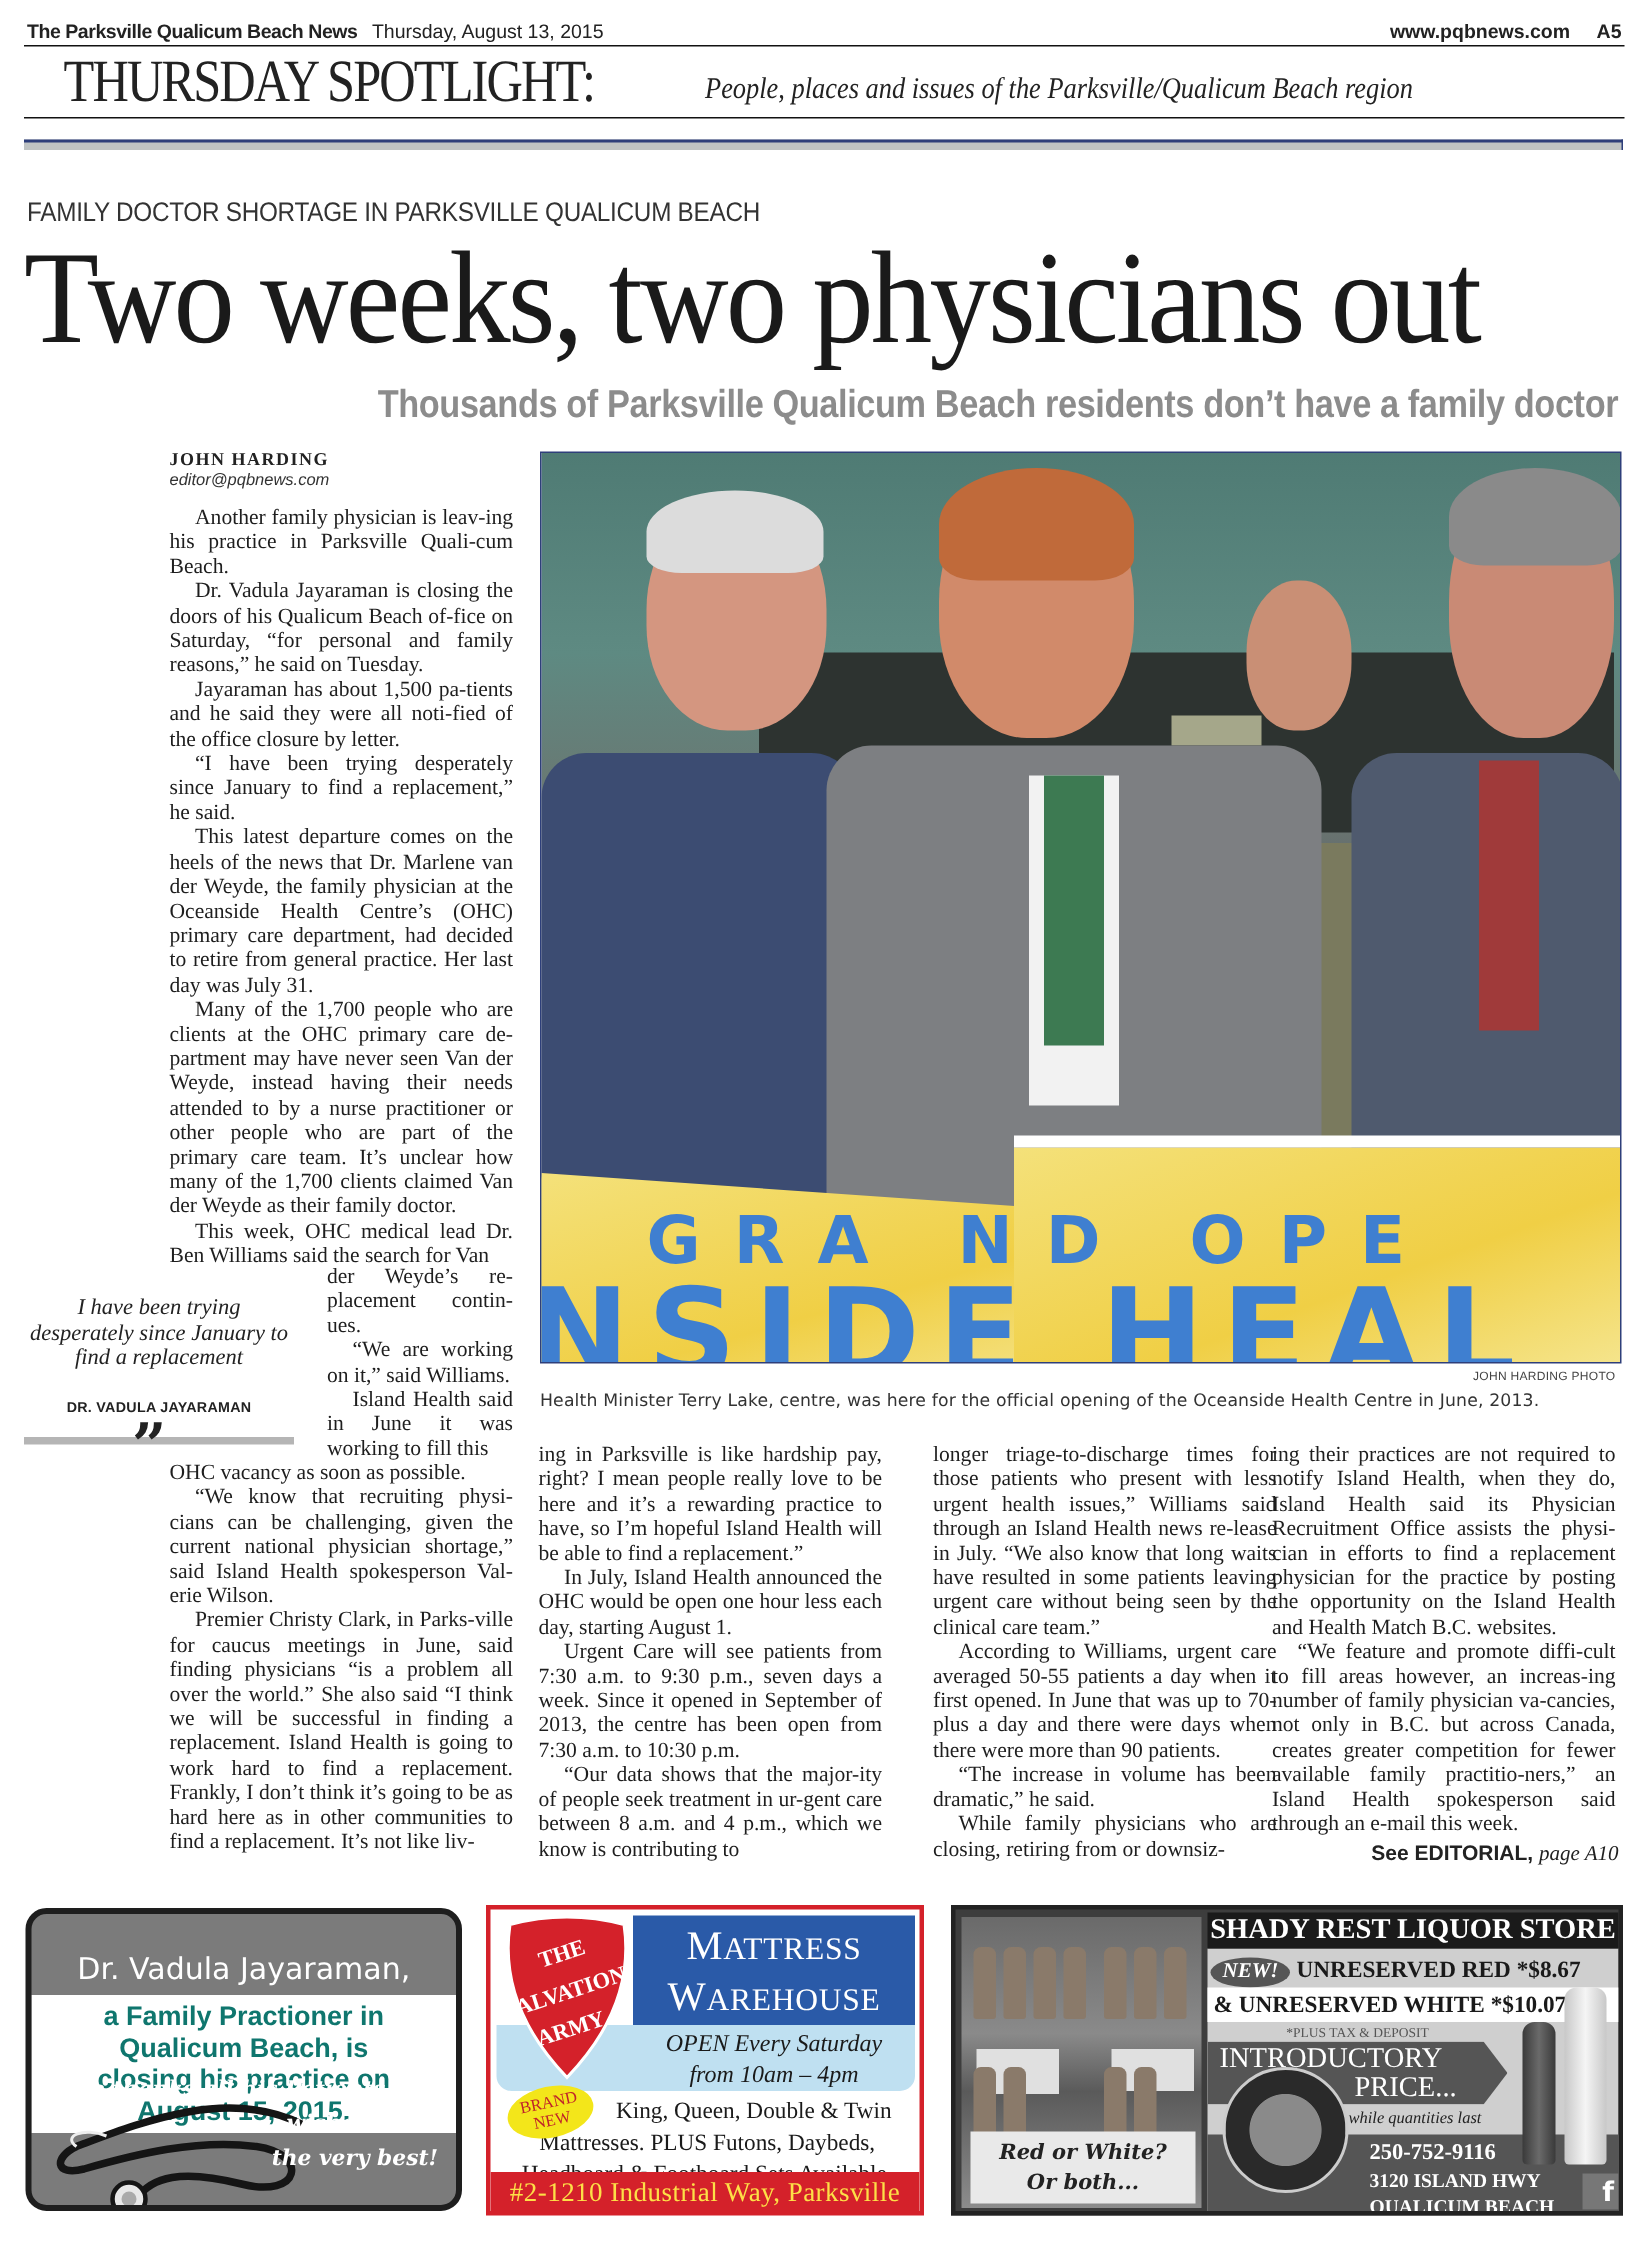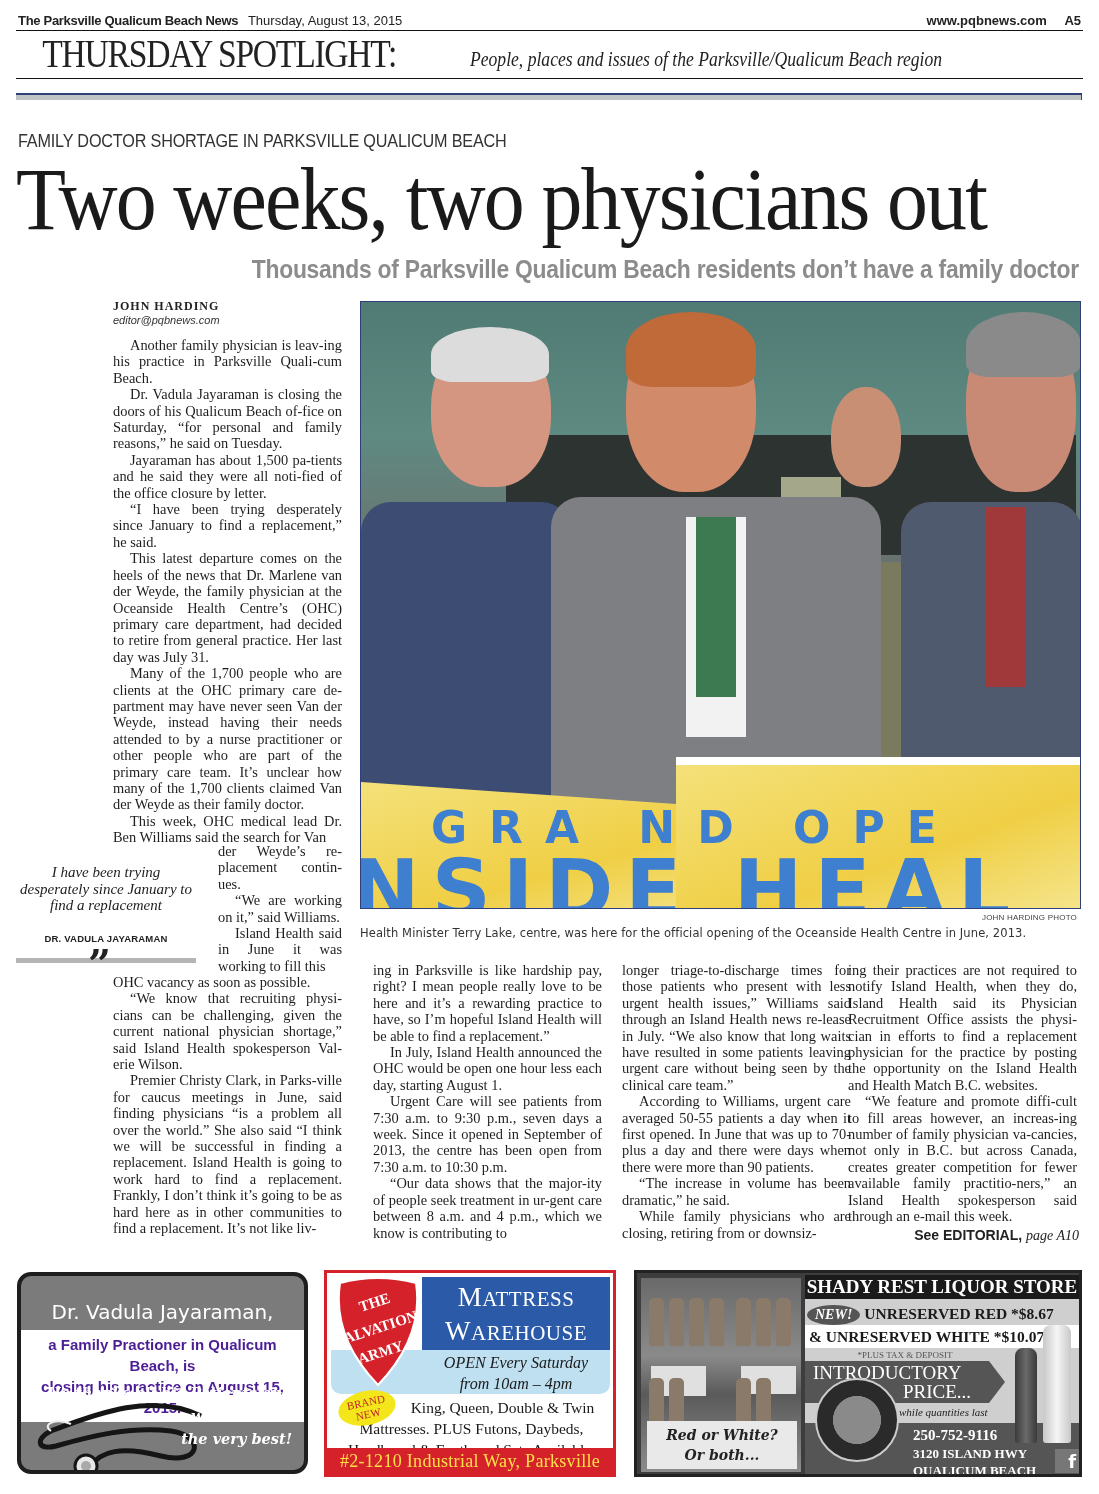--- a/index.html
+++ b/index.html
@@ -30,21 +30,21 @@
   .byline { position: absolute; left: 113px; top: 299px; font-family: "Liberation Serif", serif; font-weight: bold; font-size: 12px; letter-spacing: 1px; }
   .email { position: absolute; left: 113px; top: 314px; font-family: "Liberation Sans", sans-serif; font-style: italic; font-size: 11px; color: #333; }
 
   
   .col { position: absolute; font-family: "Liberation Serif", serif; font-size: 14.4px; line-height: 16.4px; color: #1e1e1e; text-align: justify; hyphens: manual; }
   .col p { text-indent: 17px; }
   .col p.noind { text-indent: 0; }
   .col1 { left: 113px; top: 337px; width: 229px; }
   .col1b { left: 218px; top: 843px; width: 124px; }
   .col1c { left: 113px; top: 974px; width: 229px; }
-  .col2 { left: 359px; top: 962px; width: 229px; margin-left: 14px; }
+  .col2 { left: 359px; top: 962px; width: 229px; }
   .col3 { left: 622px; top: 962px; width: 229px; }
   .col4 { left: 848px; top: 962px; width: 229px; }
   .see { position: absolute; right: 20px; top: 1227px; font-family: "Liberation Sans", sans-serif; font-size: 14px; font-weight: bold; }
   .see i { font-family: "Liberation Serif", serif; font-weight: normal; font-style: italic; }
 
   
   .pull { position: absolute; left: 16px; top: 864px; width: 180px; text-align: center; font-family: "Liberation Serif", serif; font-style: italic; font-size: 15px; line-height: 16.5px; color: #222; }
   .pull-attr { position: absolute; left: 16px; top: 933px; width: 180px; text-align: center; font-family: "Liberation Sans", sans-serif; font-weight: bold; font-size: 9.5px; letter-spacing: 0.2px; color: #222; }
   .pull-rule { position: absolute; left: 16px; top: 958px; width: 180px; height: 5px; background: #b5b5b5; }
   .pull-mark { position: absolute; left: 88px; top: 944px; font-family: "DejaVu Serif", serif; font-weight: bold; font-size: 40px; line-height: 40px; color: #222; background: transparent; }
@@ -57,21 +57,21 @@
   .photo .suit { position: absolute; border-radius: 30px 30px 0 0; }
   .photo .head { position: absolute; border-radius: 48% 48% 45% 45%; }
   .banner { position: absolute; background: linear-gradient(160deg, #f4e17a, #f0cf45 60%, #f5e58e); }
   .banner-text { position: absolute; font-family: "DejaVu Sans", sans-serif; font-weight: bold; color: #3f7fd0; white-space: nowrap; }
   .credit { position: absolute; right: 22px; top: 913px; font-family: "Liberation Sans", sans-serif; font-size: 8px; color: #444; letter-spacing: 0.2px; }
   .caption { position: absolute; left: 360px; top: 926px; font-family: "DejaVu Sans", sans-serif; font-size: 11.5px; color: #333; white-space: nowrap; letter-spacing: 0.1px; }
 
   
   .ad1 { position: absolute; left: 17px; top: 1272px; width: 291px; height: 202px; background: #7b7b7b; border: 4px solid #1e1e1e; border-radius: 14px; overflow: hidden; }
   .ad1 .name { text-align: center; color: #fff; font-family: "DejaVu Sans", sans-serif; font-size: 20px; line-height: 36px; margin-top: 18px; }
-  .ad1 .white { background: #fff; padding: 4px 18px; text-align: center; font-family: "Liberation Sans", sans-serif; font-weight: bold; font-size: 15px; line-height: 21px; color: #4c1d95; transform-origin: center; }
+  .ad1 .white { background: #fff; padding: 4px 18px; text-align: center; font-family: "Liberation Sans", sans-serif; font-weight: bold; font-size: 18px; line-height: 21px; color: #0f766e; transform-origin: center; }
   .ad1 .thanks { position: absolute; right: 12px; top: 105px; text-align: right; color: #fff; font-family: "DejaVu Serif", serif; font-style: italic; font-weight: bold; font-size: 14.5px; line-height: 23px; }
   .ad1 .thanks .l1 { position: relative; left: 0px; }
   .ad1 svg { position: absolute; left: 10px; top: 120px; }
 
   .ad2 { position: absolute; left: 324px; top: 1270px; width: 292px; height: 207px; border: 3px solid #d4212a; background: #fff; overflow: hidden; }
   .ad2 .topblue { position: absolute; left: 95px; top: 4px; width: 188px; height: 73px; background: #2a5aa8; }
   .ad2 .lightblue { position: absolute; left: 4px; top: 77px; width: 279px; height: 44px; background: #bfe0f1; border-radius: 0 0 10px 10px; }
   .ad2 .mt { position: absolute; left: 95px; top: 8px; width: 188px; text-align: center; color: #fff; font-family: "Liberation Serif", serif; font-size: 27px; line-height: 32px; letter-spacing: 0.5px; }
   .ad2 .mt span.sc { font-size: 21px; }
   .ad2 .open { position: absolute; left: 95px; top: 79px; width: 188px; text-align: center; font-family: "Liberation Serif", serif; font-style: italic; font-size: 16px; line-height: 21px; color: #1a1a1a; }

